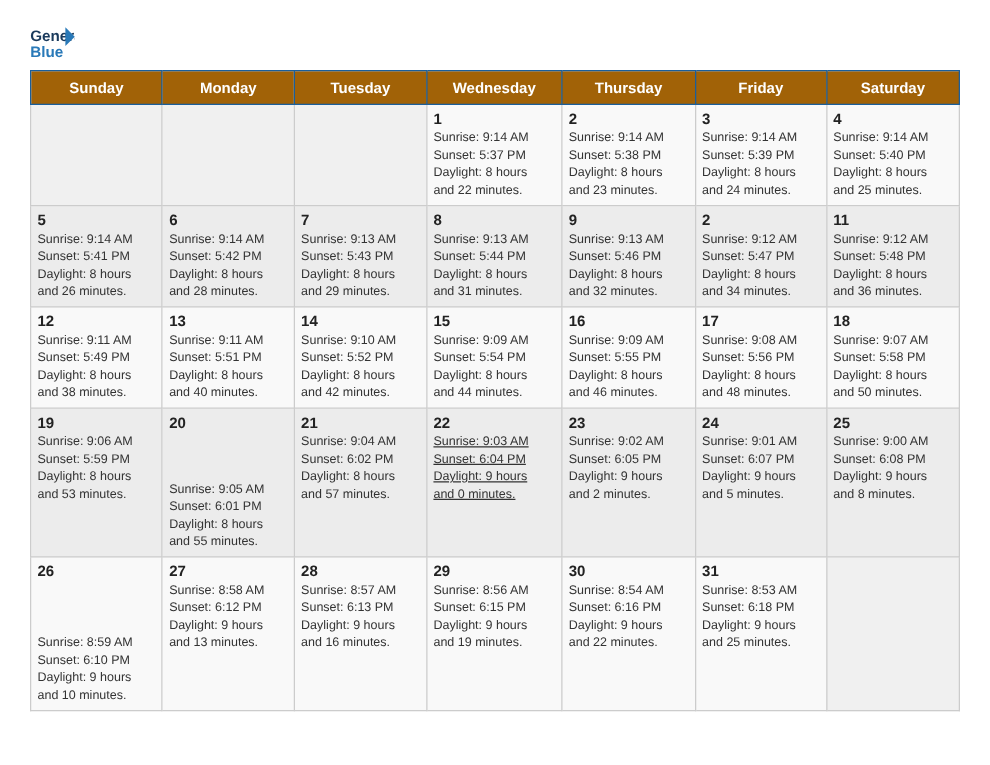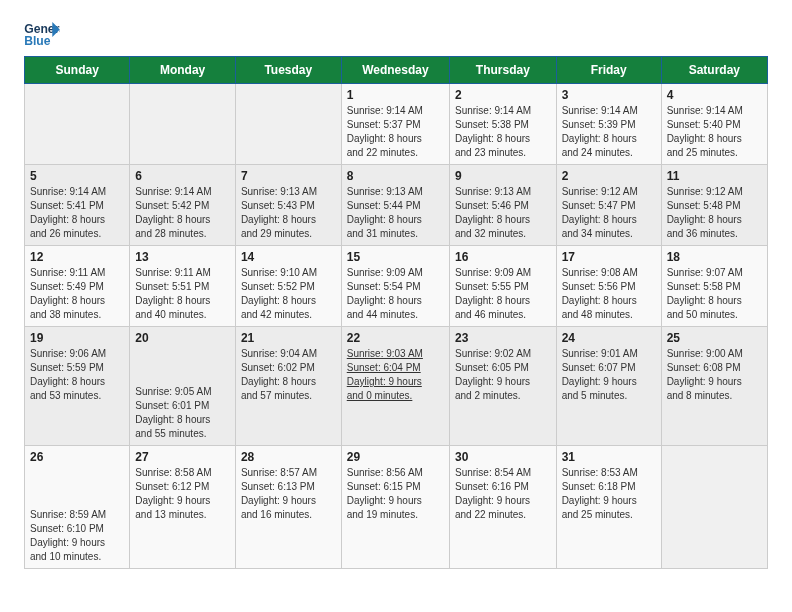--- a/index.html
+++ b/index.html
@@ -40,21 +40,21 @@
     .subtitle {
       font-size: 15px;
       color: #333;
     }
     .calendar {
       width: 100%;
       border-collapse: collapse;
       margin-top: 4px;
     }
     .calendar thead tr th {
-      background: #15803d;
+      background: #a16207;
       color: #fff;
       font-size: 12px;
       font-weight: bold;
       padding: 6px 4px;
       text-align: center;
       border: 1px solid #1a5e9a;
     }
     .calendar tbody tr td {
       border: 1px solid #ccc;
       vertical-align: top;

